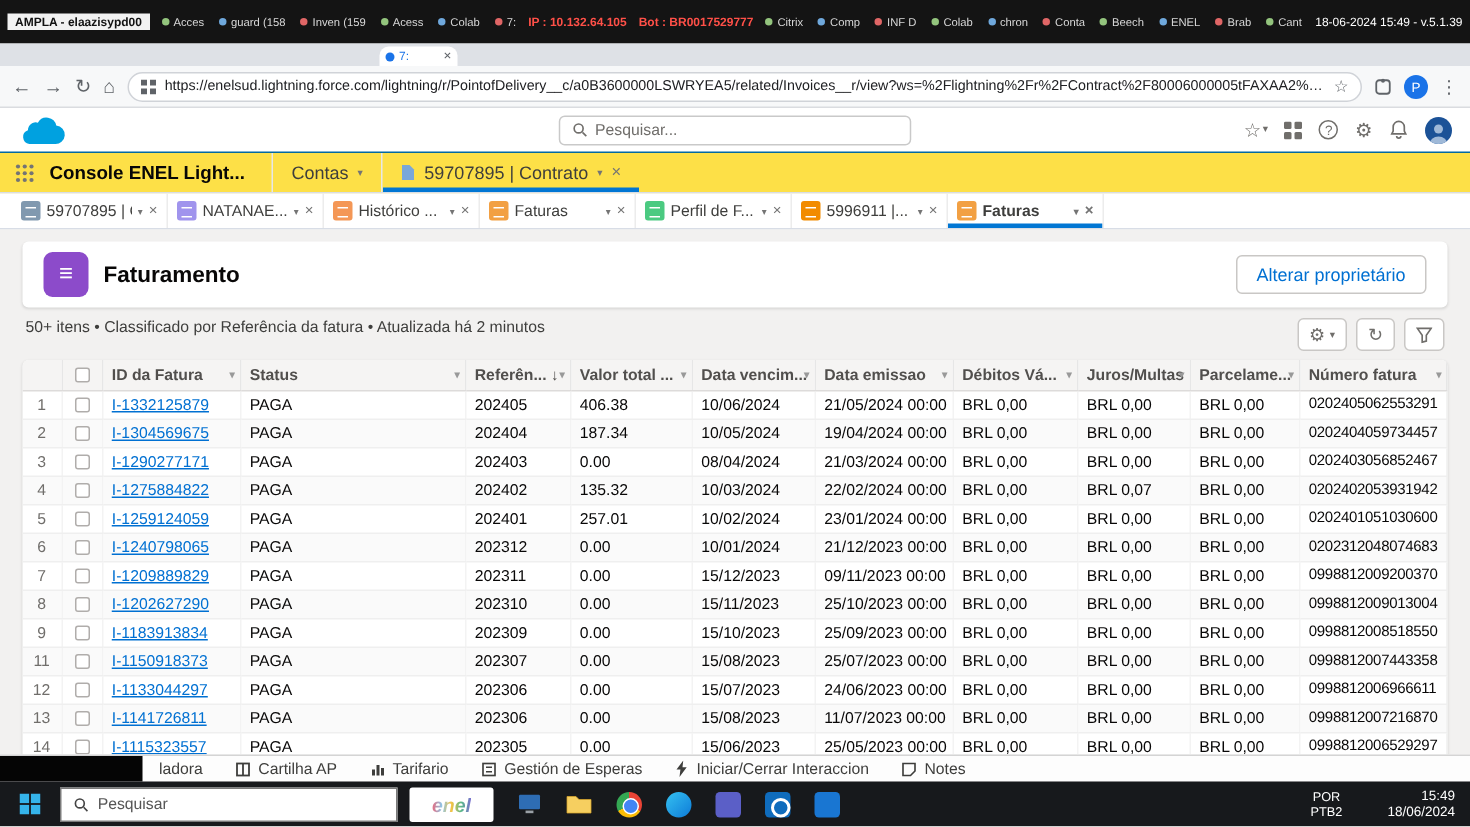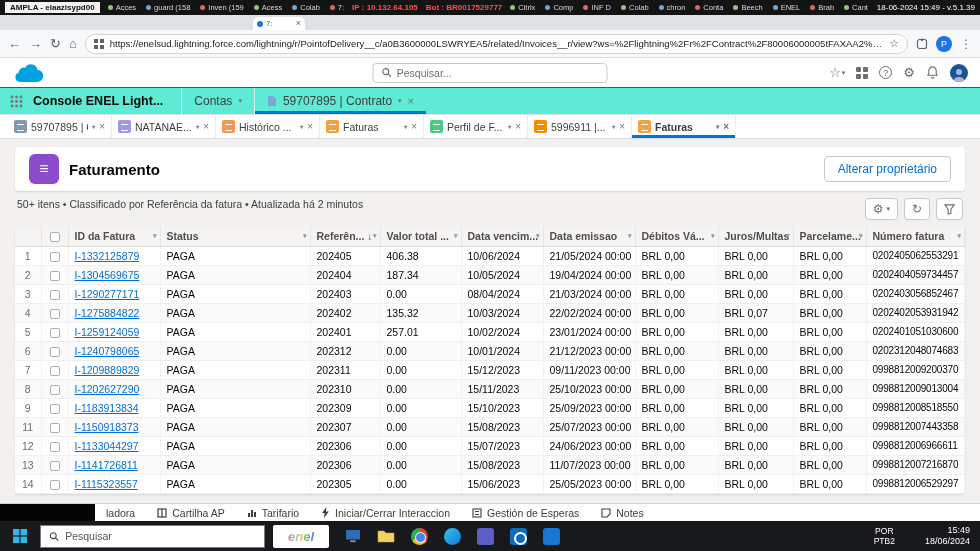--- a/index.html
+++ b/index.html
@@ -1,21 +1,21 @@
 <!DOCTYPE html>
 <html style="--accent: #0176d3; --link: #0070d2;"><head>
 <meta charset="utf-8">
 <style>
 * { box-sizing: border-box; margin: 0; padding: 0; }
 html,body { width: 980px; }
 body { font-family: "Liberation Sans", sans-serif; background: #e9e9e9; }
 .screen { width: 980px; height: 551px; display: flex; flex-direction: column; overflow: hidden; background: #f2f1f0; }
 
 
-.vdi { height: 15px; background: #141414; display: flex; align-items: center; gap: 8px; padding: 0 5px; flex: 0 0 auto; }
+.vdi { height: 29px; background: #141414; display: flex; align-items: center; gap: 8px; padding: 0 5px; flex: 0 0 auto; }
 .ampla { background: #f2f2f2; color: #111; font-size: 8px; line-height: 11px; padding: 0 5px; white-space: nowrap; font-weight: bold; }
 .chips { display: flex; gap: 10px; overflow: hidden; }
 .chip { display: flex; align-items: center; gap: 3px; color: #d8d8d8; font-size: 7.5px; white-space: nowrap; }
 .chip i { width: 5px; height: 5px; border-radius: 50%; background: #6fa8dc; display: inline-block; }
 .chips .chip:nth-child(3n) i { background: #e06666; }
 .chips .chip:nth-child(3n+1) i { background: #93c47d; }
 .vdi .ip { color: #ff5048; font-size: 8px; white-space: nowrap; font-weight: bold; }
 .vdt { margin-left: auto; color: #fff; font-size: 8px; white-space: nowrap; }
 
 
@@ -39,21 +39,21 @@
 .sfsearch { position: absolute; left: 50%; transform: translateX(-50%); width: 235px; height: 20px; border: 1px solid #c9c9c9; border-radius: 4px; background: #fff; display: flex; align-items: center; gap: 5px; padding: 0 8px; }
 .sfsearch input { border: none; outline: none; background: transparent; font: inherit; font-size: 10.5px; color: #444; width: 100%; }
 .sfsearch input::placeholder { color: #706e6b; }
 .hdricons { margin-left: auto; display: flex; align-items: center; gap: 11px; color: #706e6b; }
 .hic { font-size: 13px; line-height: 1; color: #706e6b; display: flex; align-items: center; }
 .hic .chev { font-size: 7px; margin-left: 1px; }
 .qic { width: 13px; height: 13px; border: 1.2px solid #706e6b; border-radius: 50%; font-size: 9px; display: flex; align-items: center; justify-content: center; }
 .avatar { width: 18px; height: 18px; border-radius: 50%; background: #1b5297; overflow: hidden; display: flex; align-items: flex-end; justify-content: center; }
 
 
-.cnav { height: 27px; background: #5eead4; border-bottom: 1px solid #d8dde6; display: flex; align-items: stretch; flex: 0 0 auto; }
+.cnav { height: 27px; background: #fde047; border-bottom: 1px solid #d8dde6; display: flex; align-items: stretch; flex: 0 0 auto; }
 .waffle { display: flex; align-items: center; padding: 0 10px; }
 .appname { display: flex; align-items: center; font-size: 12.5px; font-weight: bold; color: #080707; padding-right: 18px; white-space: nowrap; }
 .ctabitem { display: flex; align-items: center; gap: 6px; padding: 0 12px; border-left: 1px solid #e7e7e7; font-size: 12px; color: #3e3e3c; white-space: nowrap; }
 .ctabitem .chev { font-size: 7px; color: #747474; }
 .ctabitem .x { font-size: 11px; color: #747474; }
 .ctabitem.active { box-shadow: inset 0 -3px 0 var(--accent, #0176d3); }
 
 
 .subtabs { height: 24px; background: #fff; border-bottom: 1px solid #d8dde6; display: flex; align-items: stretch; padding-left: 8px; flex: 0 0 auto; }
 .stab { width: 104px; display: flex; align-items: center; gap: 4px; padding: 0 6px; border-right: 1px solid #ececec; font-size: 10.5px; color: #3e3e3c; }
@@ -627,32 +627,32 @@
       </div>
     <div class="uitem">
         <svg width="10" height="10" viewBox="0 0 10 10">
           <rect x="1" y="5" width="2" height="4" fill="#3e3e3c"></rect>
           <rect x="4" y="2" width="2" height="7" fill="#3e3e3c"></rect>
           <rect x="7" y="4" width="2" height="5" fill="#3e3e3c"></rect>
         </svg>
         <span>Tarifario</span>
       </div>
     <div class="uitem">
-        <svg width="9" height="11" viewBox="0 0 9 11">
-          <path d="M5.5 0L1 6h2.6L3 11l4.8-6.5H5z" fill="#3e3e3c"></path>
-        </svg>
-        <span>Iniciar/Cerrar Interaccion</span>
-      </div>
-    <div class="uitem">
         <svg width="10" height="10" viewBox="0 0 10 10">
           <rect x="1" y="1" width="8" height="8" fill="none" stroke="#3e3e3c" stroke-width="1.1"></rect>
           <line x1="3" y1="3.5" x2="7" y2="3.5" stroke="#3e3e3c" stroke-width="1"></line>
           <line x1="3" y1="6.5" x2="7" y2="6.5" stroke="#3e3e3c" stroke-width="1"></line>
         </svg>
         <span>Gestión de Esperas</span>
+      </div>
+    <div class="uitem">
+        <svg width="9" height="11" viewBox="0 0 9 11">
+          <path d="M5.5 0L1 6h2.6L3 11l4.8-6.5H5z" fill="#3e3e3c"></path>
+        </svg>
+        <span>Iniciar/Cerrar Interaccion</span>
       </div>
     <div class="uitem">
         <svg width="10" height="10" viewBox="0 0 10 10">
           <path d="M1 1h8v5L6 9H1z" fill="none" stroke="#3e3e3c" stroke-width="1.1"></path>
         </svg>
         <span>Notes</span>
       </div>
   </div>
 
   <div class="tbar">

